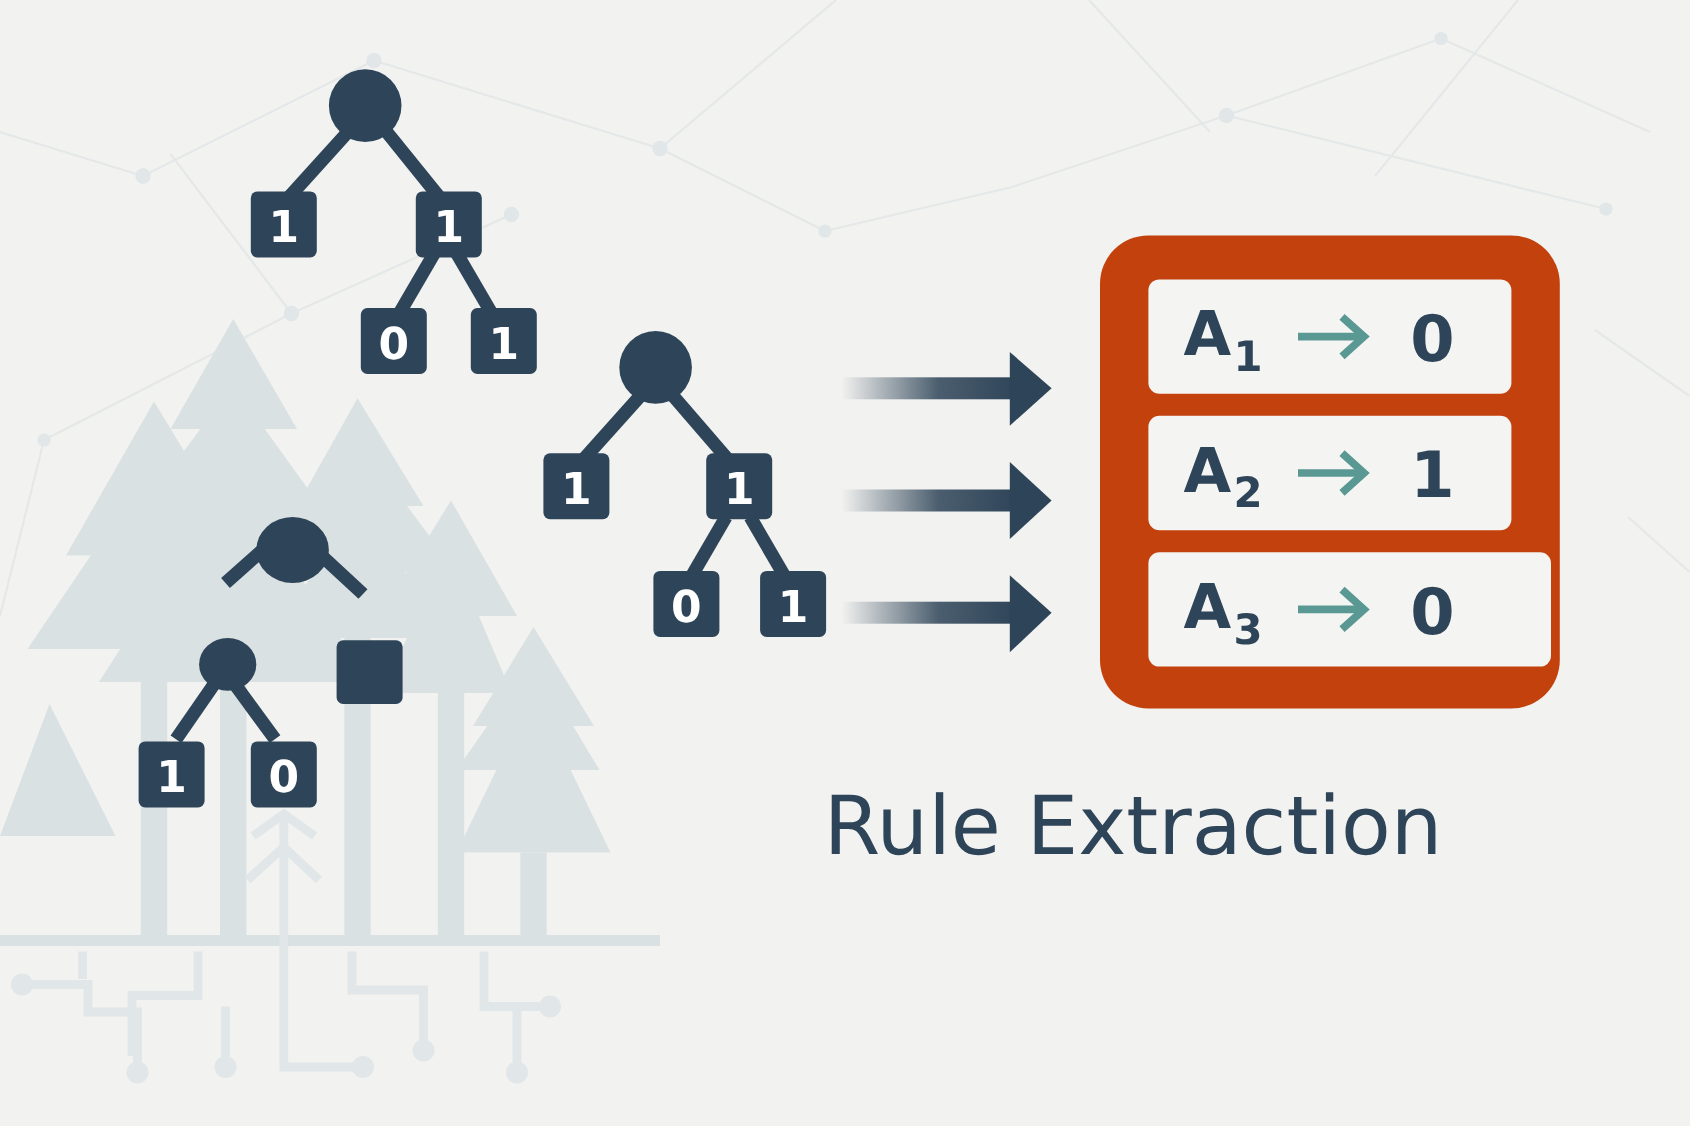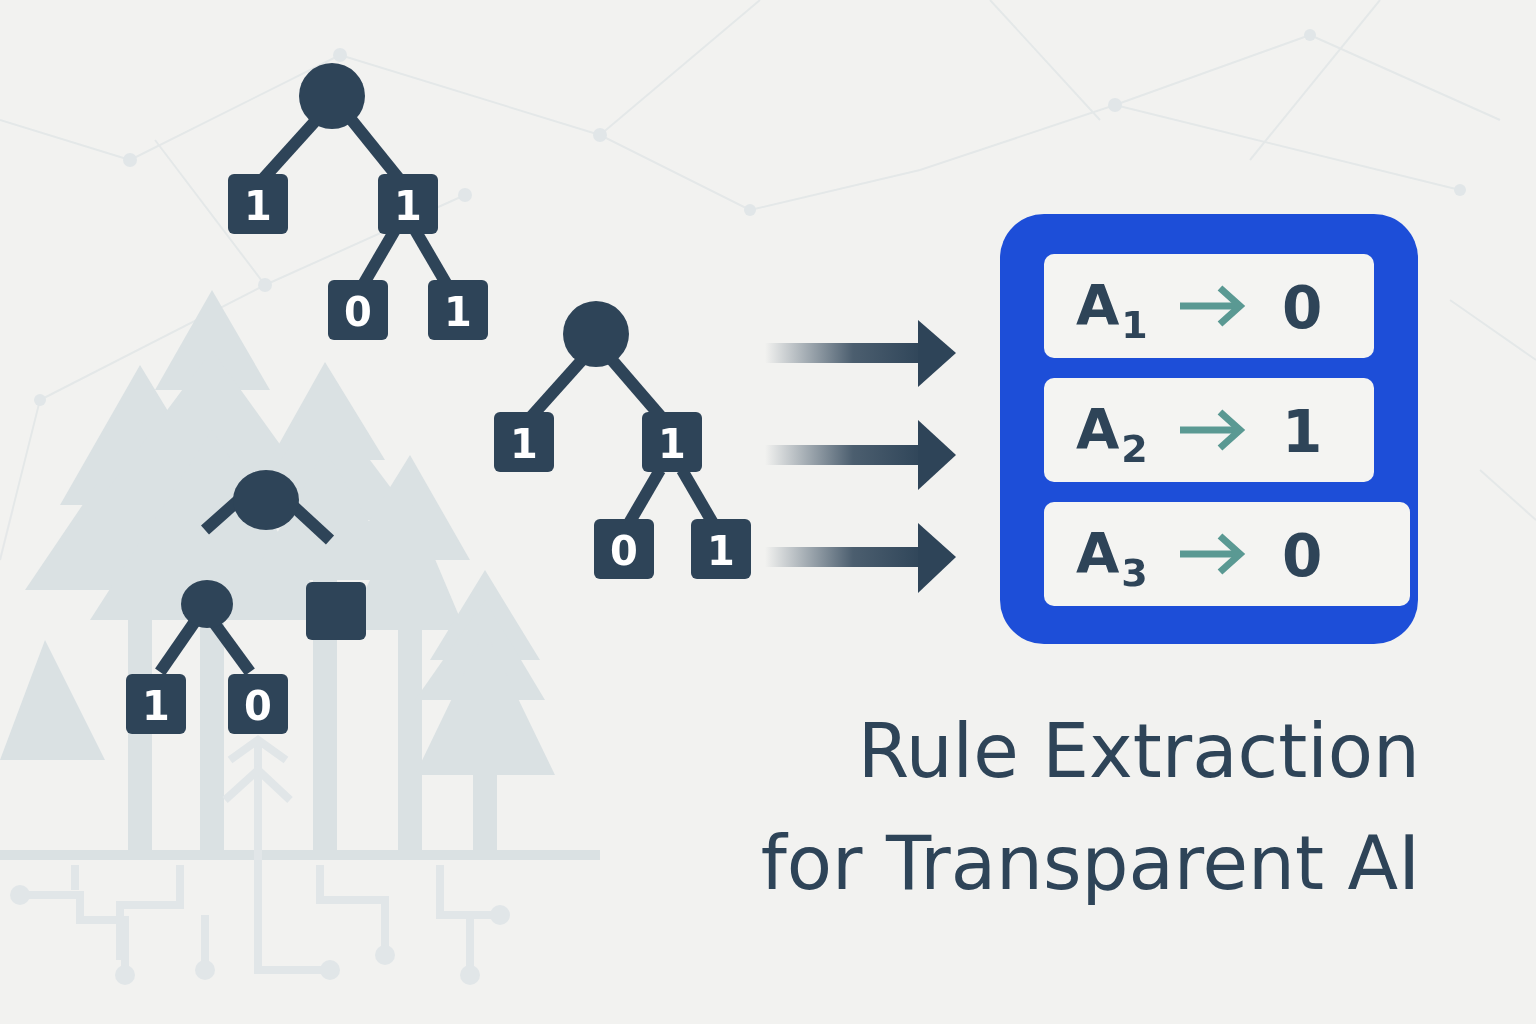--- a/index.html
+++ b/index.html
@@ -1,25 +1,25 @@
 <!DOCTYPE html>
 <html><head>
 <meta charset="utf-8">
 <style>
   html, body { margin:0; padding:0; }
   body { width:1536px; height:1024px; position:relative; overflow:hidden; background:#f2f2f0; font-family:"DejaVu Sans", sans-serif; }
   .layer { position:absolute; left:0; top:0; width:1536px; height:1024px; }
   .leaf-label { font-family:"DejaVu Sans", sans-serif; font-weight:bold; fill:#ffffff; font-size:40px; }
-  .rules-panel { position:absolute; left:1000px; top:214px; width:418px; height:430px; background:#1d4ed8; border-radius:44px; }
+  .rules-panel { position:absolute; left:1000px; top:214px; width:418px; height:430px; background:#c2410c; border-radius:44px; }
   .rule-row { position:absolute; left:44px; width:330px; height:104px; background:#f4f4f2; border-radius:10px; }
   .rule-row .lhs { position:absolute; left:32px; top:18px; font-family:"DejaVu Sans", sans-serif; font-weight:bold; font-size:56px; color:#2e4458; }
   .rule-row .lhs sub { font-size:38px; vertical-align:-14px; font-weight:bold; margin-left:2px; }
   .rule-row .arrow { position:absolute; left:134px; top:30px; width:72px; height:44px; }
   .rule-row .rhs { position:absolute; left:238px; top:20px; font-family:"DejaVu Sans", sans-serif; font-weight:bold; font-size:58px; color:#2e4458; }
-  .title { position:absolute; left:640px; top:695px; width:780px; text-align:right; font-family:"DejaVu Sans", sans-serif; font-size:74px; color:#2e4458; line-height:112px; }
+  .title { position:absolute; left:640px; top:695px; width:780px; text-align:center; font-family:"DejaVu Sans", sans-serif; font-size:74px; color:#2e4458; line-height:112px; }
 </style>
 </head>
 <body>
 
 <svg class="layer" viewBox="0 0 1536 1024">
   <g stroke="#e3e7e8" stroke-width="2" fill="none" opacity="0.9">
     <line x1="0" y1="120" x2="130" y2="160"></line>
       <line x1="130" y1="160" x2="340" y2="55"></line>
     <line x1="340" y1="55" x2="600" y2="135"></line>
       <line x1="600" y1="135" x2="760" y2="0"></line>
@@ -186,14 +186,13 @@
     <svg class="arrow" viewBox="0 0 72 44">
         <line x1="2" y1="22" x2="62" y2="22" stroke="#5a9993" stroke-width="7"></line>
         <polyline points="42,4 62,22 42,40" fill="none" stroke="#5a9993" stroke-width="7"></polyline>
       </svg>
     <span class="rhs">0</span>
   </div>
 </div>
 
 <div class="title">
   <div>Rule Extraction</div>
-  <div>for Transparent AI</div>
 </div>
 
 </body></html>

